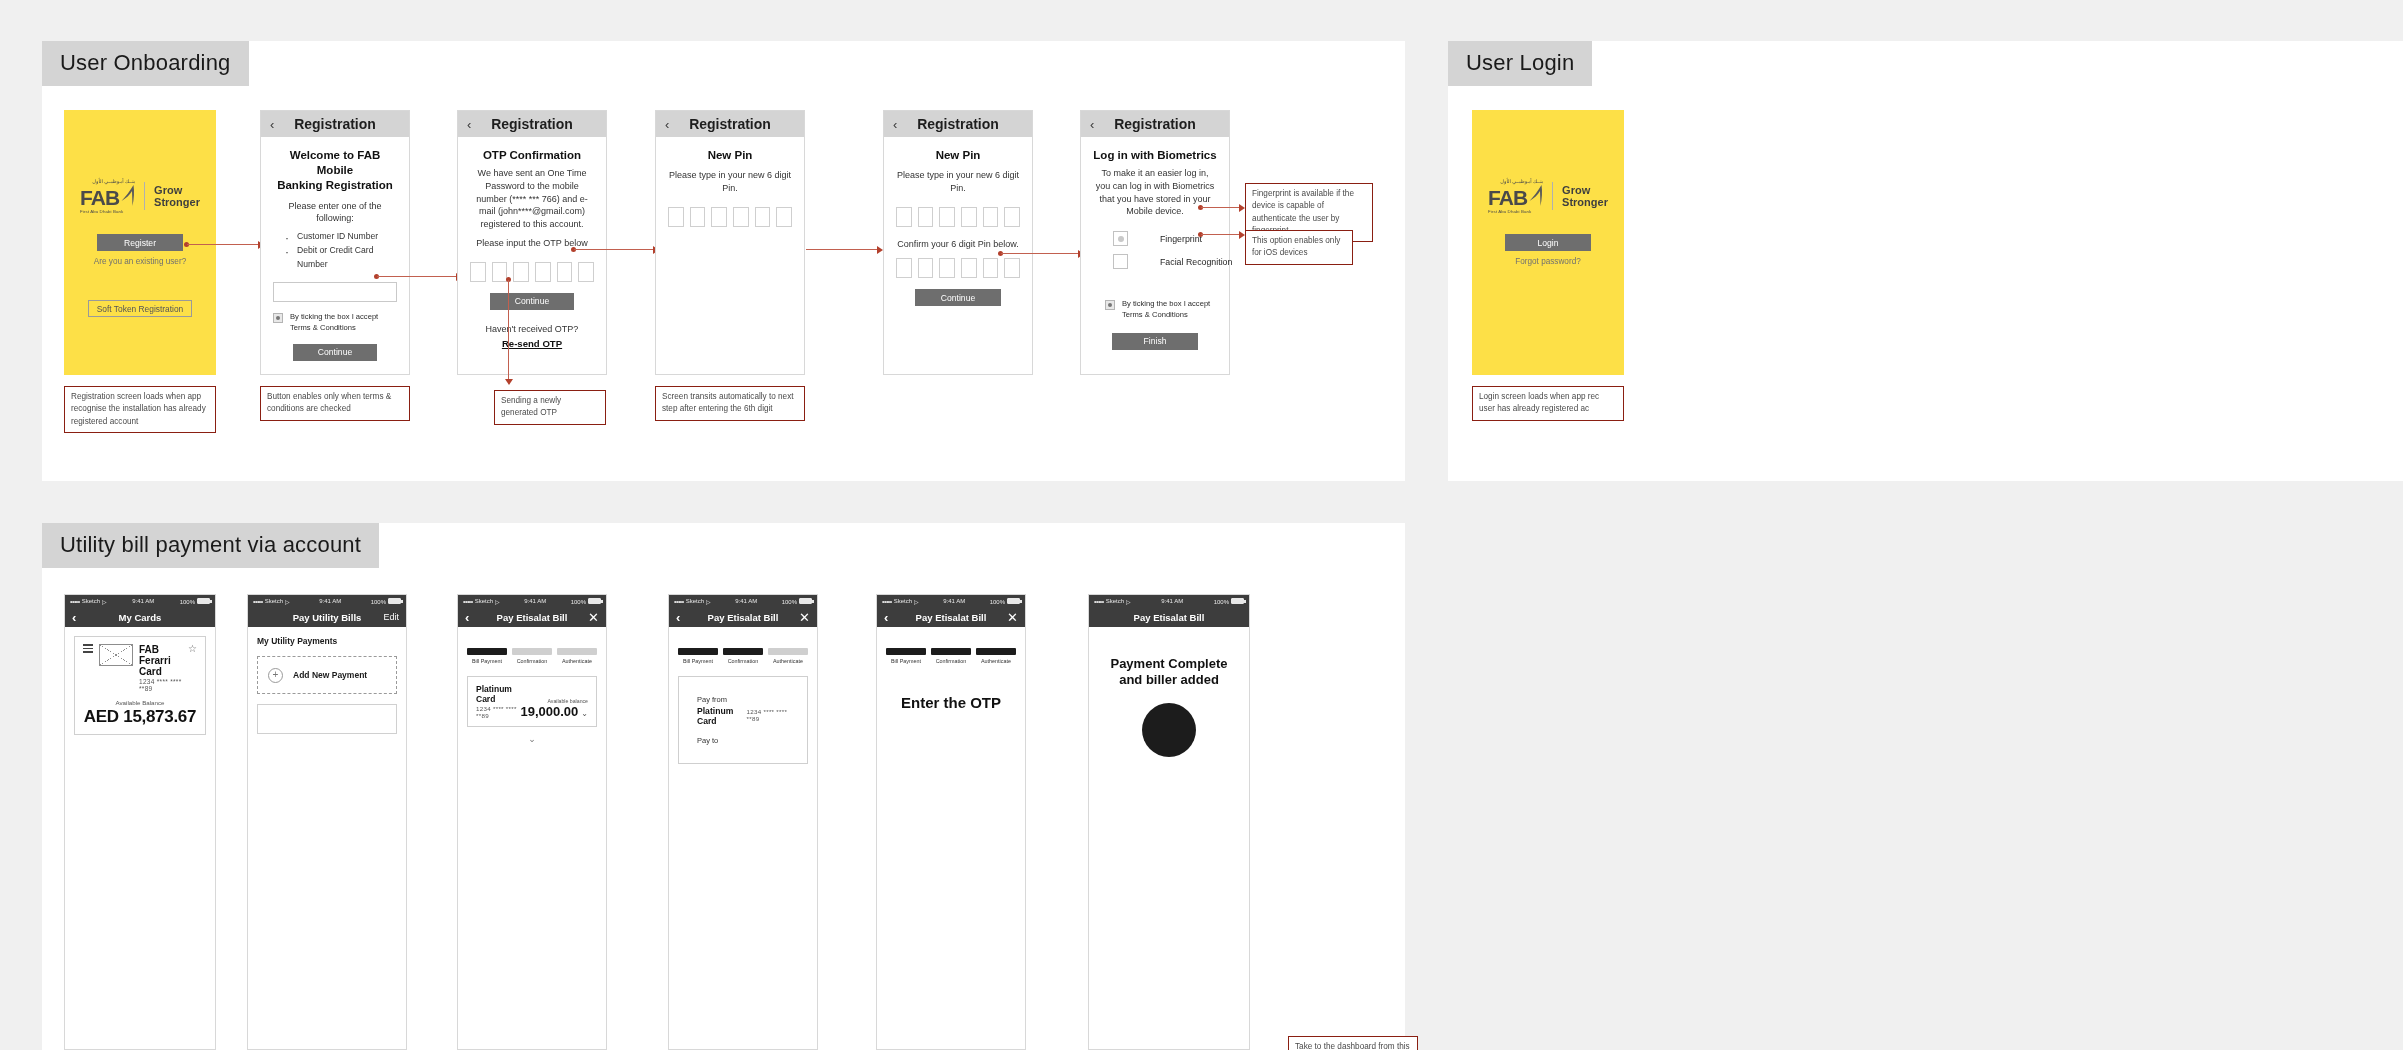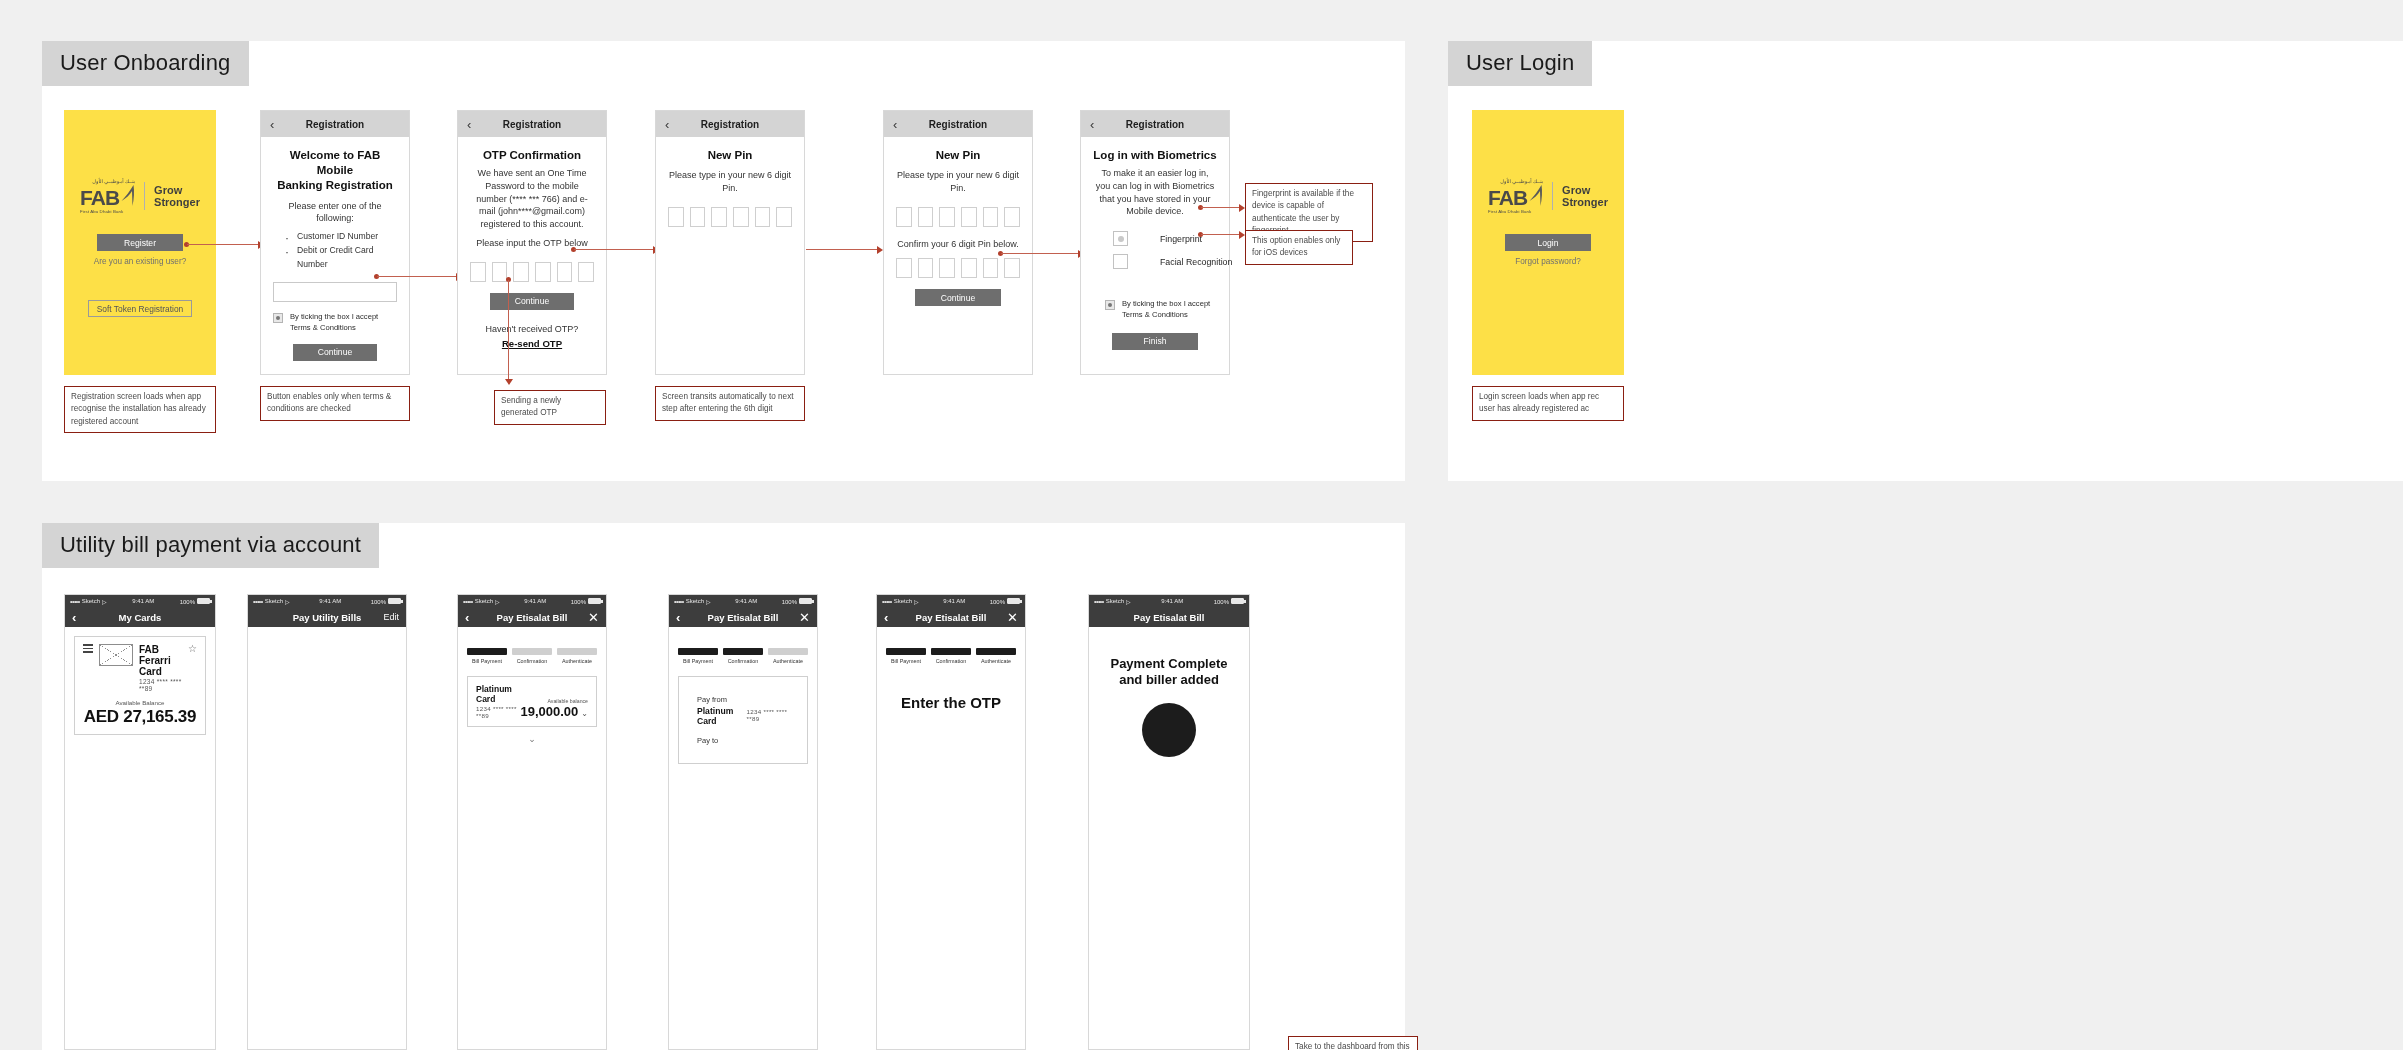--- a/index.html
+++ b/index.html
@@ -35,21 +35,21 @@
   .phone.splash { background: #fde047; border: none; }
 
   .nav {
     height: 26px;
     background: #d4d4d4;
     display: flex;
     align-items: center;
     justify-content: center;
     position: relative;
   }
-  .nav-title { font-size: 10px; font-weight: bold; color: #1e1e1e; }
+  .nav-title { font-size: 14px; font-weight: bold; color: #1e1e1e; }
   .nav-back {
     position: absolute; left: 9px; top: 50%; transform: translateY(-50%);
     font-size: 13px; color: #3a3a3a; line-height: 1;
   }
 
   .screen-body { padding: 11px 12px 0 12px; text-align: center; }
   .h1 { font-size: 11.5px; font-weight: bold; color: #111; line-height: 1.32; }
   .p  { font-size: 9px; color: #333; line-height: 1.42; margin-top: 6px; }
   .p.tight { margin-top: 4px; }
 
@@ -516,39 +516,47 @@
               <span></span>
             </div>
           <div class="card-thumb"></div>
           <div style="flex:1;">
             <div class="card-name">FAB Ferarri Card</div>
             <div class="card-num">1234 **** **** **89</div>
           </div>
           <div class="star">☆</div>
         </div>
         <div class="bal-lbl">Available Balance</div>
-        <div class="bal-amt">AED 27,165.39</div>
+        <div class="bal-amt">AED 15,873.67</div>
       </div>
     </div>
   </div>
 
   <div class="iphone" style="left:247px; top:594px; width:160px; height:456px;">
     <div class="status-bar">
       <span class="sb-left">
         <span class="sb-dots">•••••</span>
         <span>Sketch</span>
         <span>▷</span>
       </span>
       <span>9:41 AM</span>
       <span><span>100%</span><span class="sb-batt"></span></span>
     </div>
     <div class="ios-nav">
       <span class="ios-nav-title">Pay Utility Bills</span>
       <span class="ios-nav-right">Edit</span>
     </div>
+    <div class="ios-body">
+      <div class="sec-hdr">My Utility Payments</div>
+      <div class="dash-btn">
+        <div class="plus-circle">+</div>
+        <div class="dash-lbl">Add New Payment</div>
+      </div>
+      <div class="plain-panel"></div>
+    </div>
   </div>
 
   <div class="iphone" style="left:457px; top:594px; width:150px; height:456px;">
     <div class="status-bar">
       <span class="sb-left">
         <span class="sb-dots">•••••</span>
         <span>Sketch</span>
         <span>▷</span>
       </span>
       <span>9:41 AM</span>

